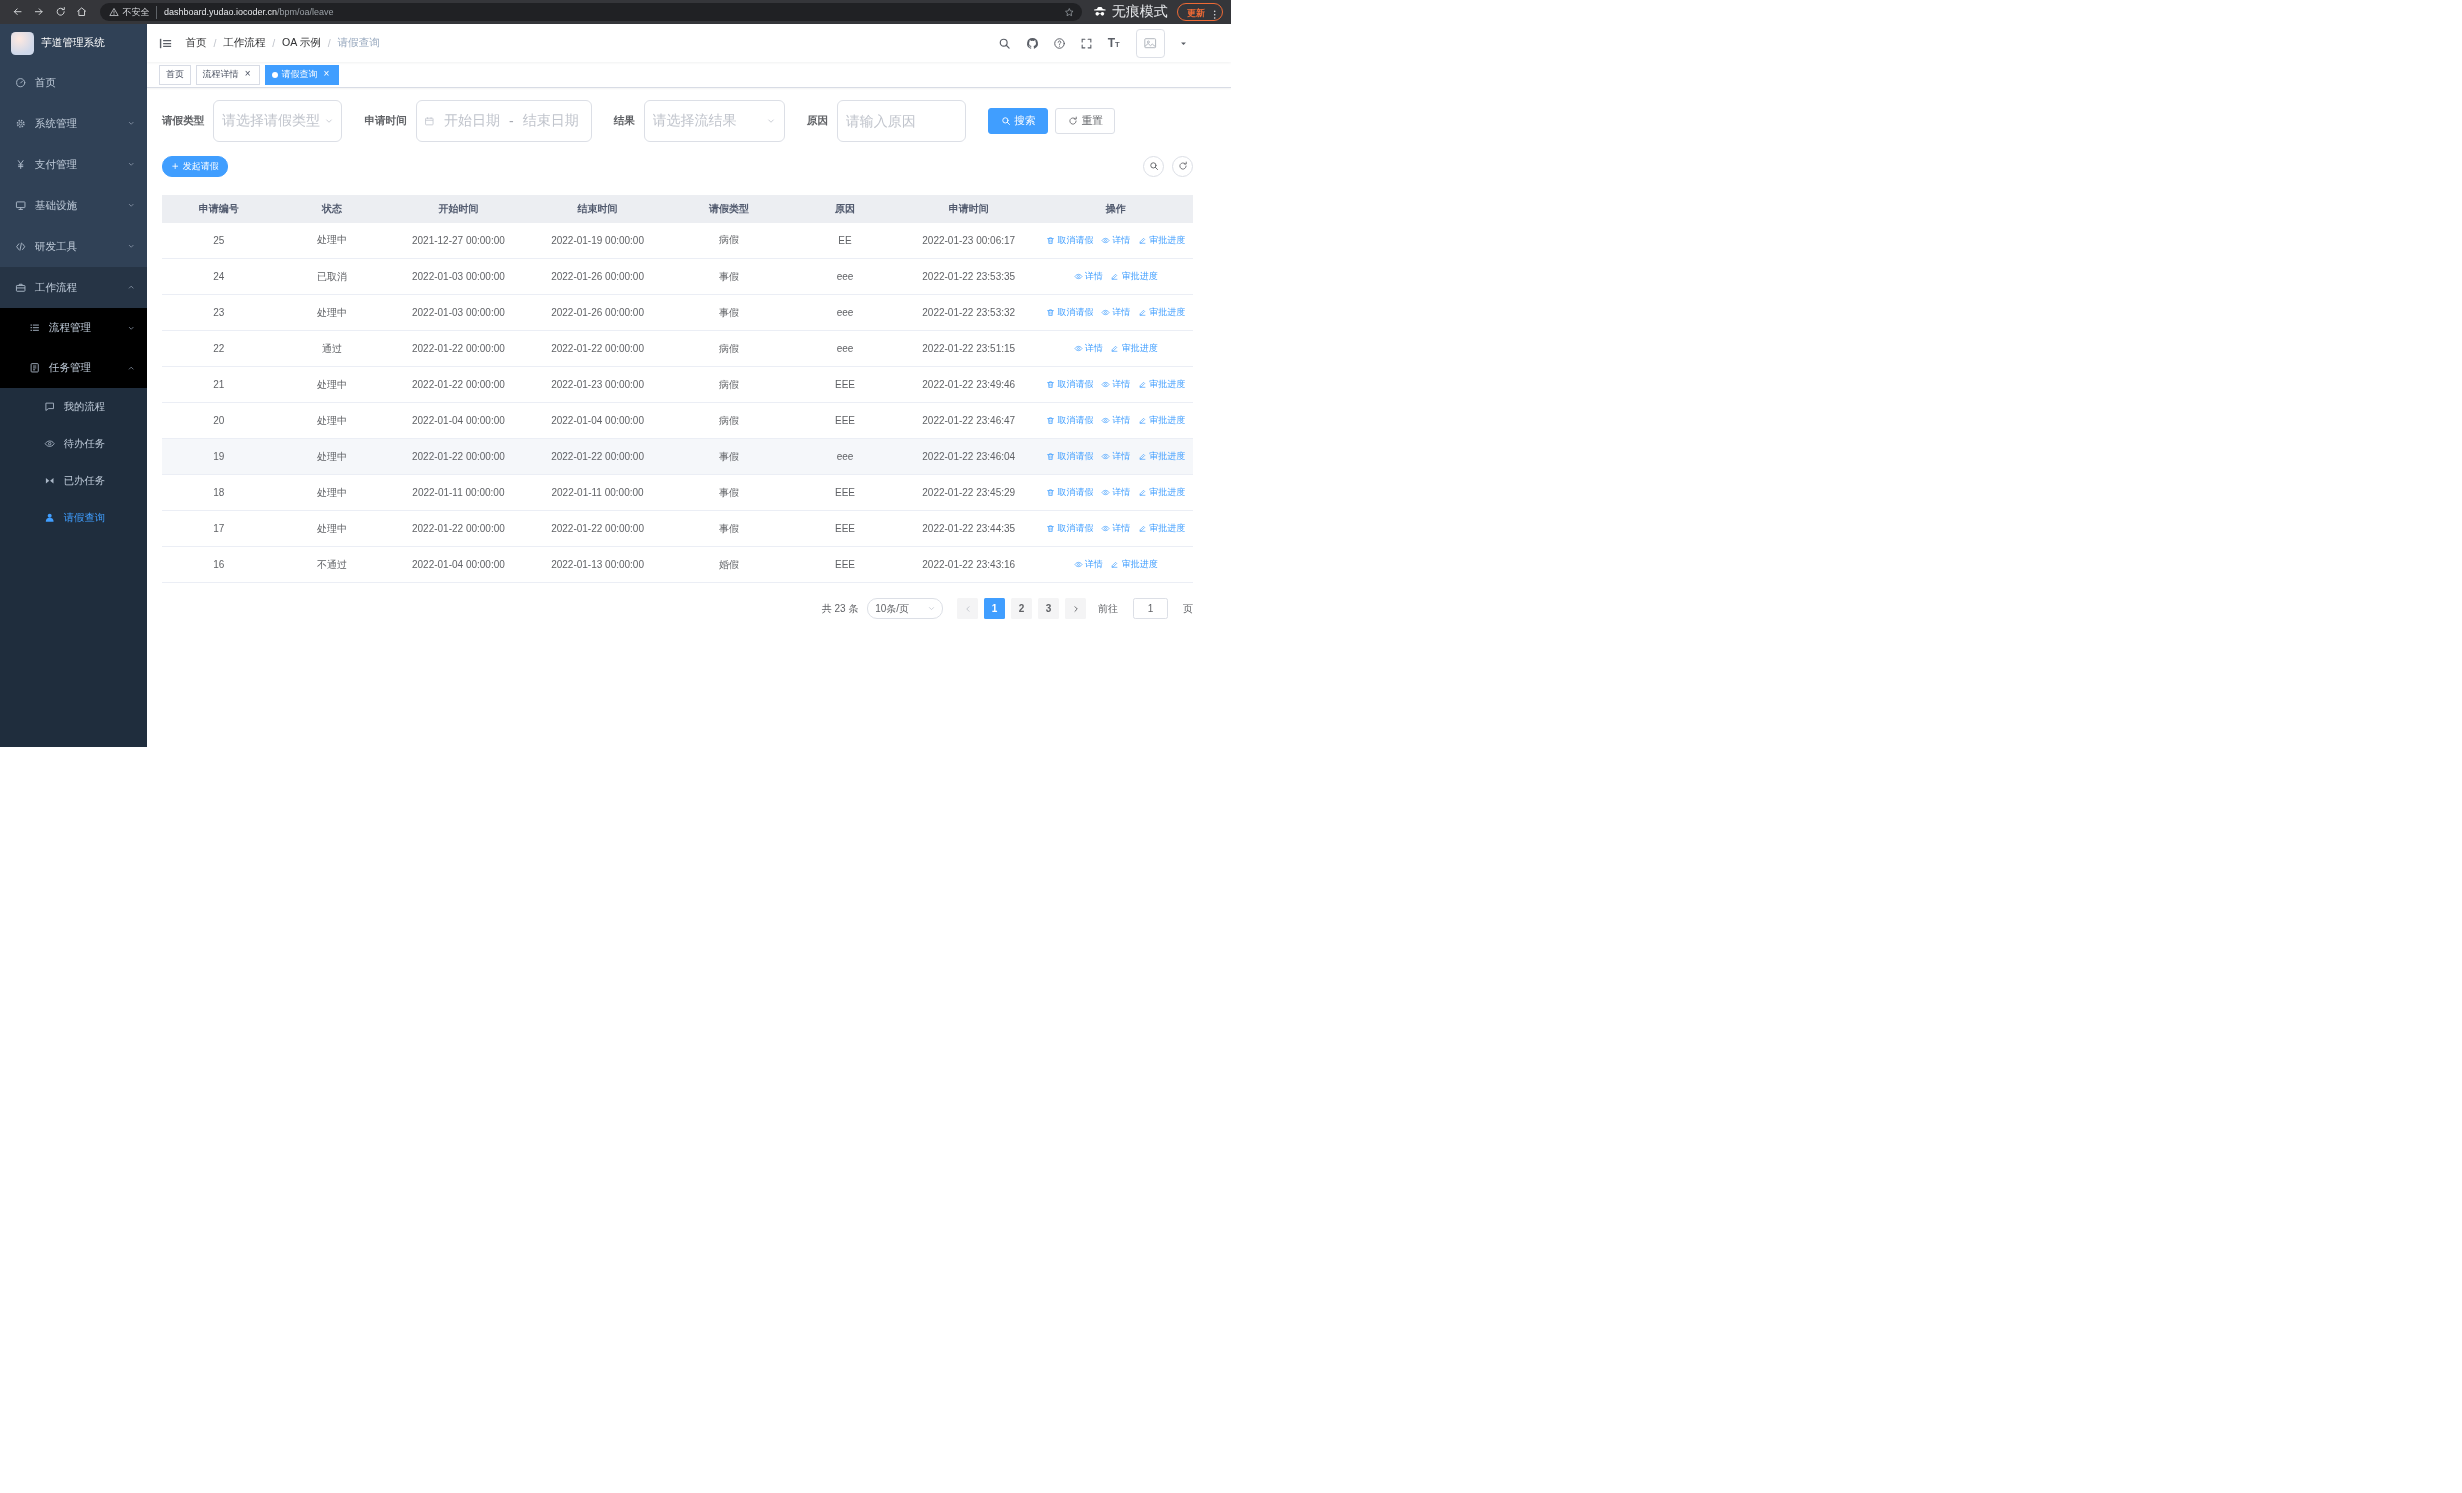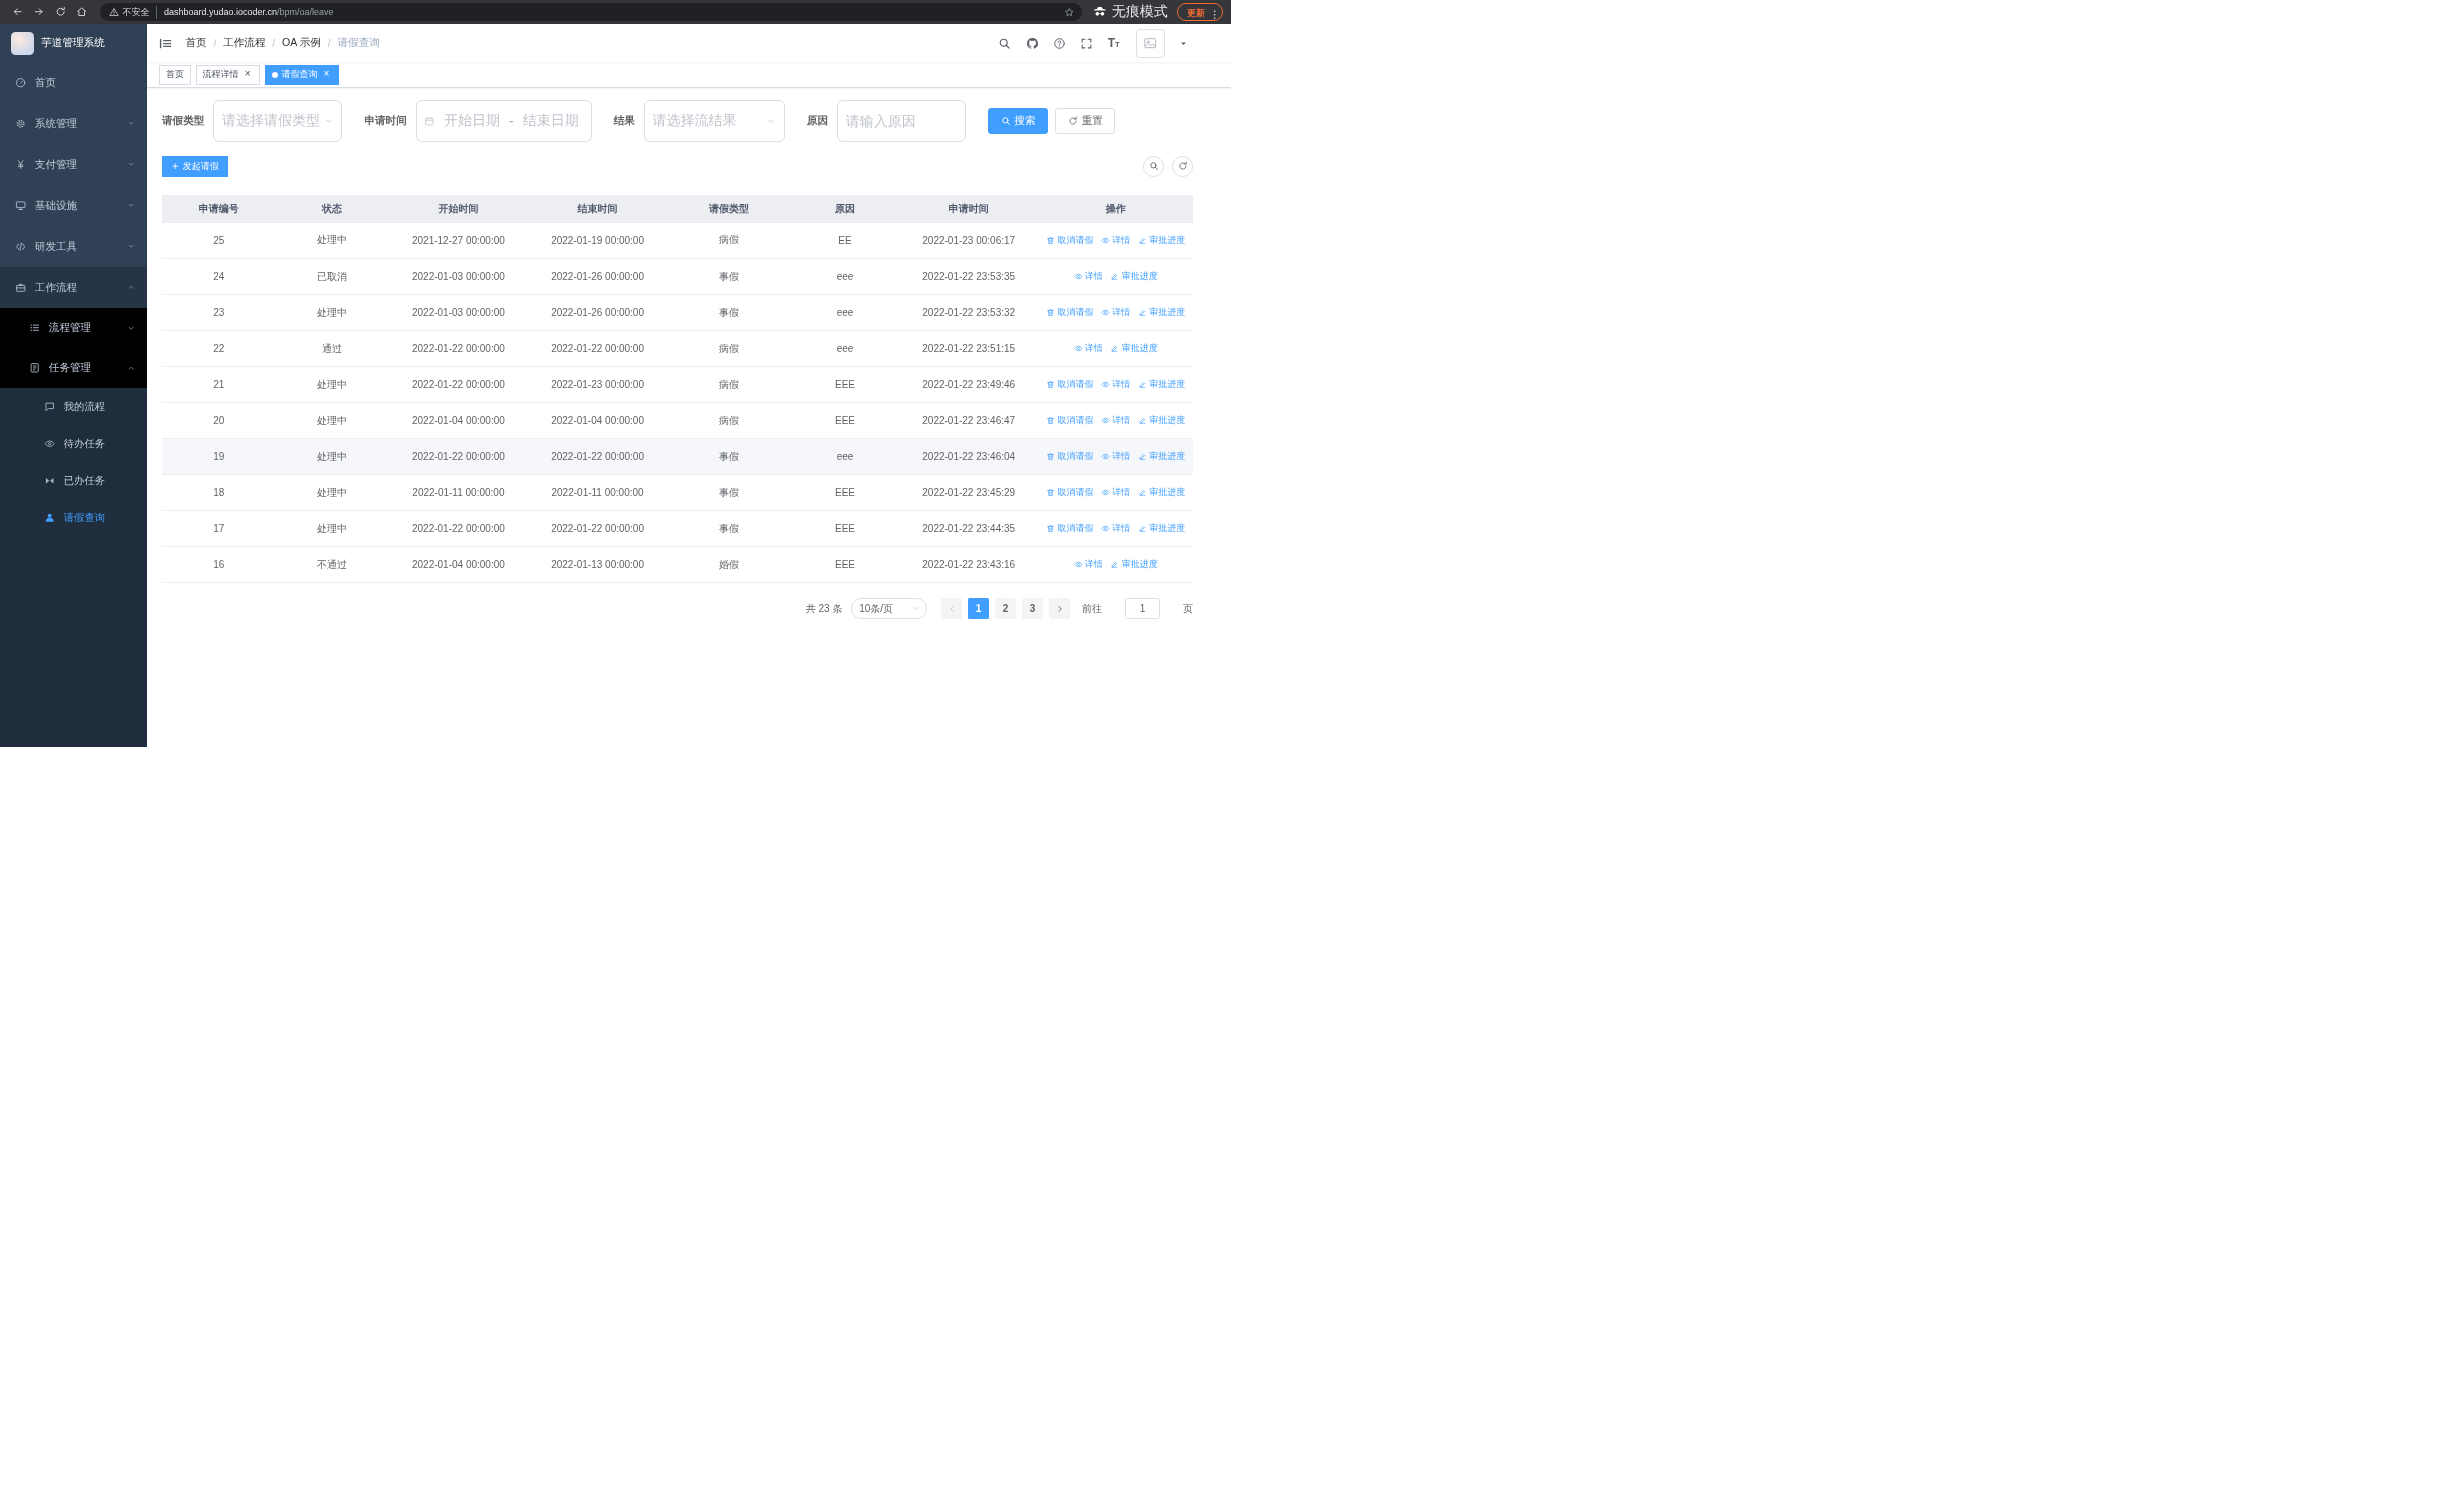--- a/index.html
+++ b/index.html
@@ -79,21 +79,21 @@
 .cal{color:#c0c4cc;font-size:10.6px}
 .range-sep{color:#a8abb2}
 .text-input{width:129px;padding:0 7.6px;cursor:text}
 .text-input input{border:none;outline:none;width:100%;font:inherit;color:#606266;background:transparent}
 .text-input input::placeholder{color:#c0c4cc}
 .btn{display:inline-flex;align-items:center;justify-content:center;gap:3.8px;height:26px;padding:0 11.4px;border-radius:3px;font-size:10.6px;cursor:pointer;border:0.8px solid #dcdfe6;background:#fff;color:#606266;font-family:inherit;white-space:nowrap}
 .btn .i{font-size:10px}
 .btn-primary{background:#409eff;border-color:#409eff;color:#fff}
 .btn-reset{margin-left:7.6px}
 .toolbar-row{display:flex;align-items:center;margin-top:13.7px}
-.btn-create{height:21px;padding:0 8.4px;font-size:9px;border-radius:0;gap:3px}
+.btn-create{height:21px;padding:0 8.4px;font-size:9px;border-radius:10px;gap:3px}
 .btn-create .i{font-size:8.4px}
 .toolbar-right{margin-left:auto;display:flex;gap:7.6px}
 .icon-circle{width:21px;height:21px;border-radius:50%;border:0.8px solid #dcdfe6;background:#fff;display:flex;align-items:center;justify-content:center;color:#606266;cursor:pointer}
 .icon-circle .i{font-size:10px}
 
 
 .leave-table{width:100%;margin-top:18px;border-collapse:collapse;table-layout:fixed;font-size:10px;color:#606266}
 .leave-table th{background:#eceef2;color:#515a6e;font-weight:700;height:28px;padding:0 4.6px;text-align:center;font-size:10px;white-space:nowrap}
 .leave-table td{height:36px;padding:0 3px;text-align:center;border-bottom:0.8px solid #ebeef5;white-space:nowrap;overflow:hidden}
 tr.highlighted td{background:#f5f7fa}
@@ -103,21 +103,21 @@
 
 .pagination{display:flex;align-items:center;justify-content:flex-end;margin-top:15px;font-size:10px;color:#606266}
 .pg-total{margin-right:9px}
 .pg-size{width:76px;height:21px;border:0.8px solid #dcdfe6;border-radius:10px;display:flex;align-items:center;justify-content:space-between;padding:0 6.8px;margin-right:10.6px;cursor:pointer;color:#606266}
 .pg-size .sel-arrow{font-size:9px}
 .pg-pages{display:inline-flex}
 .pg-btn{min-width:21px;height:21px;margin:0 3px;border:none;border-radius:1.5px;background:#f4f4f5;color:#606266;font-size:10px;display:inline-flex;align-items:center;justify-content:center;cursor:pointer;font-family:inherit;font-weight:600}
 .pg-btn.active{background:#409eff;color:#fff}
 .pg-btn .i{font-size:10px}
 .pg-btn.disabled{color:#c0c4cc;cursor:default}
-.pg-goto{margin-left:9px;display:flex;align-items:center;gap:23px}
+.pg-goto{margin-left:9px;display:flex;align-items:center;gap:15px}
 .pg-input{width:35px;height:21px;border:0.8px solid #dcdfe6;border-radius:2.3px;text-align:center;font:inherit;color:#606266;outline:none}
 </style>
 </head>
 <body>
 
 <div class="browser-bar">
   <span class="nav-btn">
       <span class="i">
         <svg viewBox="0 0 24 24" fill="none" stroke="currentColor" stroke-width="2" stroke-linecap="round" stroke-linejoin="round">
           <path d="M19 12H5"></path>

